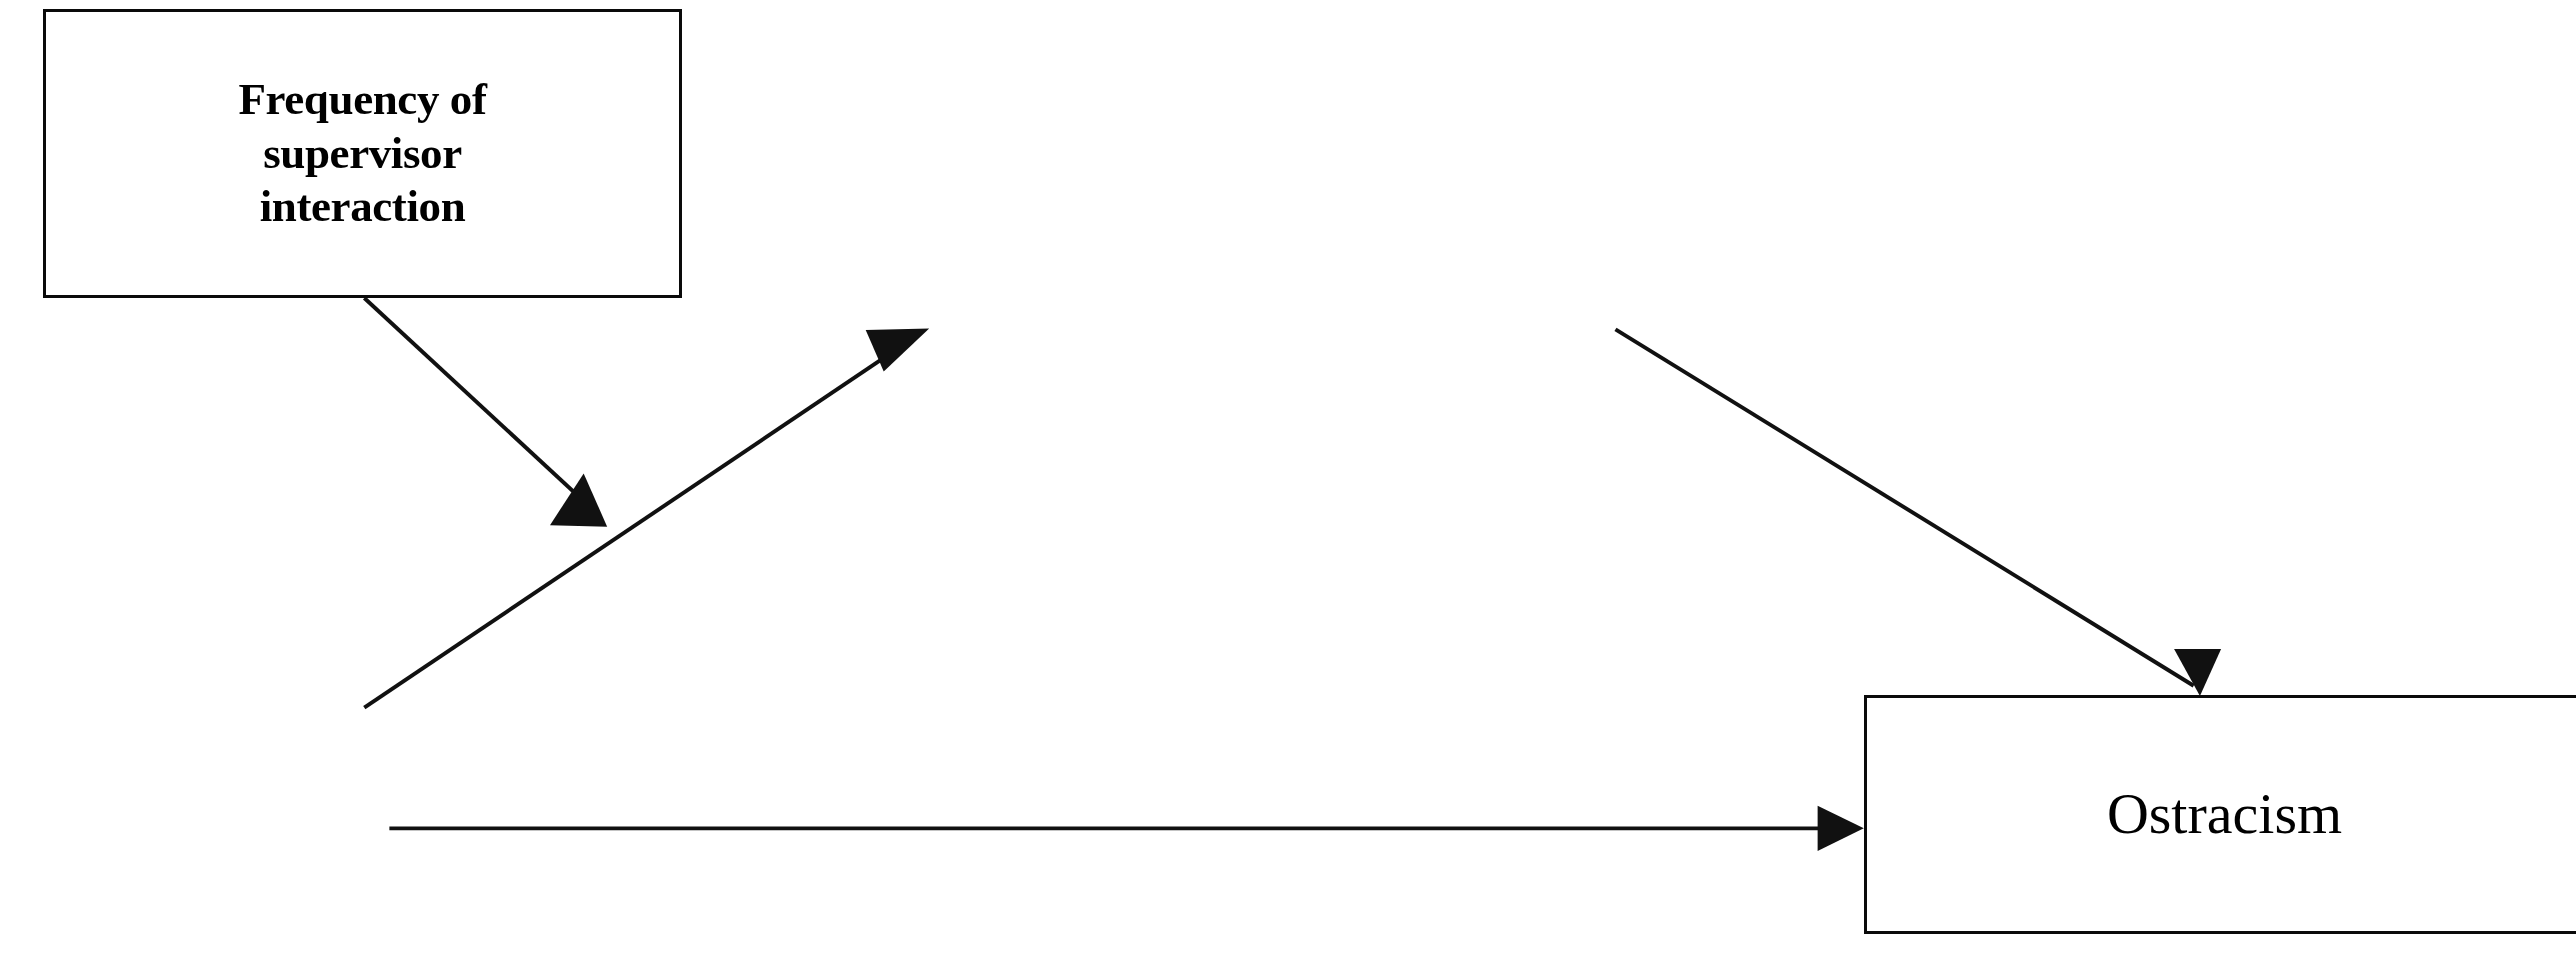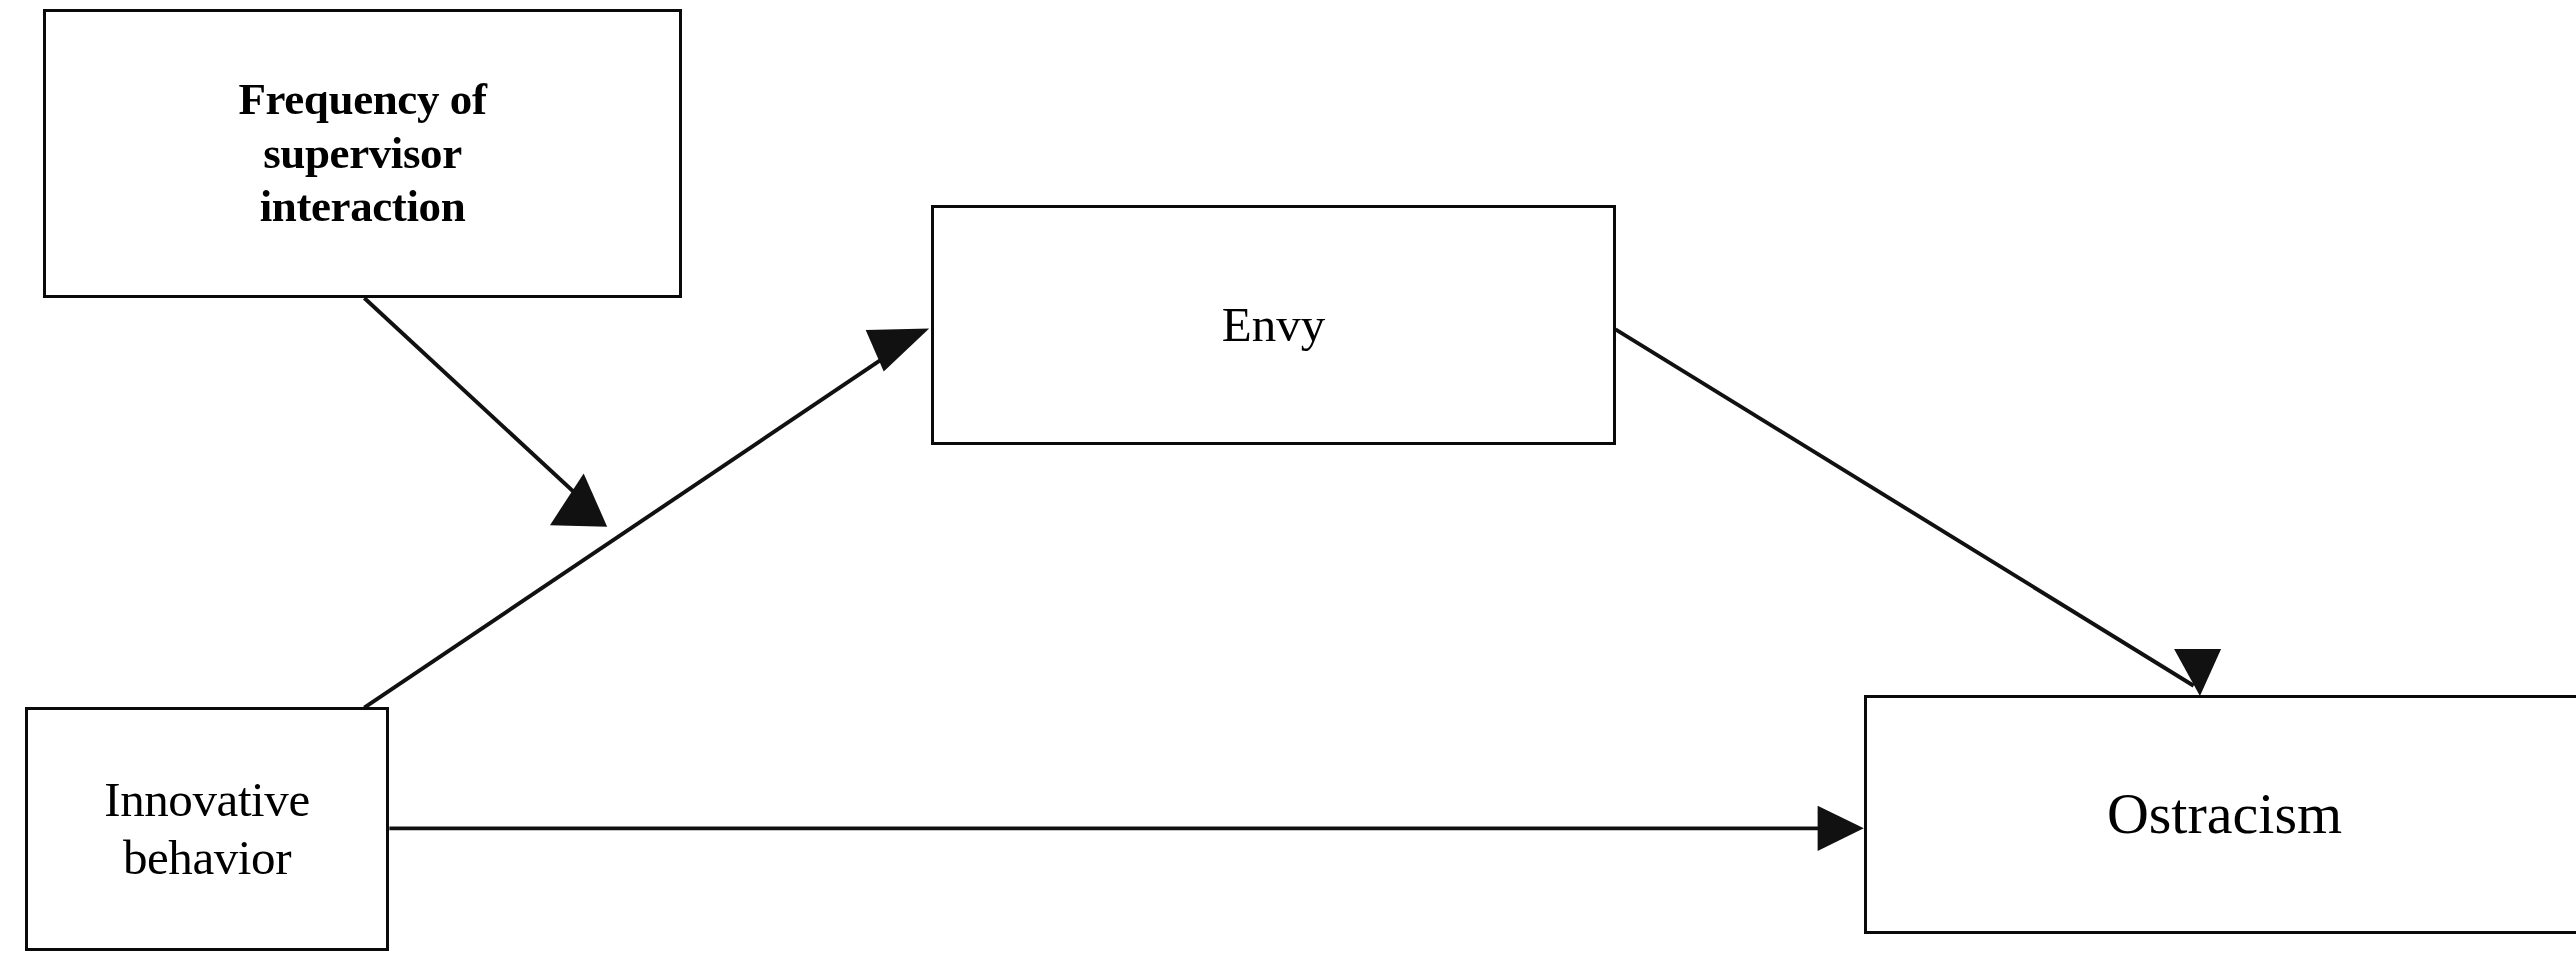--- a/index.html
+++ b/index.html
@@ -123,26 +123,20 @@
     </g>
 
   </svg>
 
   <div class="node-box" id="node-frequency">
     <span class="node-label">Frequency of
 supervisor
 interaction</span>
   </div>
 
-  <div class="node-box" id="node-envy">
-    <span class="node-label">Envy</span>
-  </div>
 
-  <div class="node-box" id="node-innovative">
-    <span class="node-label">Innovative behavior</span>
-  </div>
 
   <div class="node-box" id="node-ostracism">
     <span class="node-label">Ostracism</span>
   </div>
 
 </div>
 
 
 </body></html>

